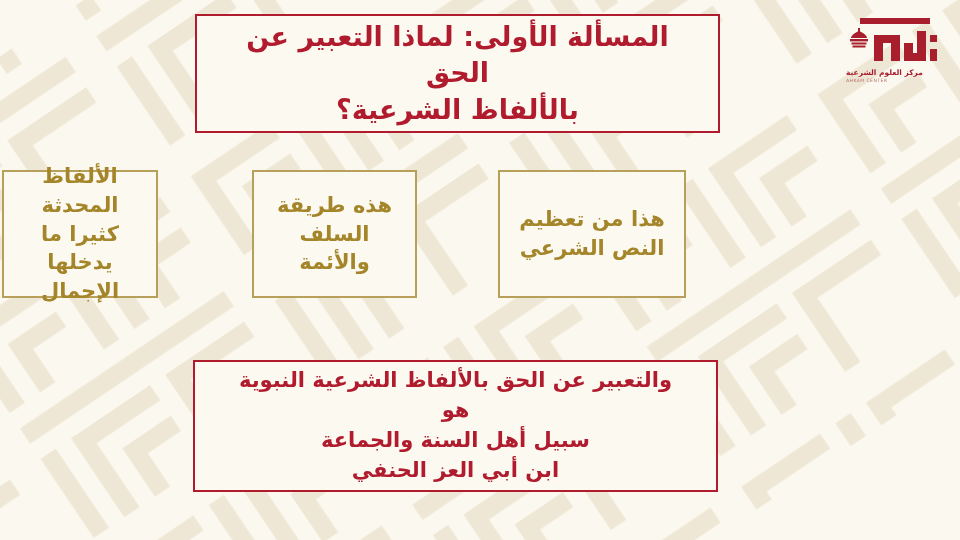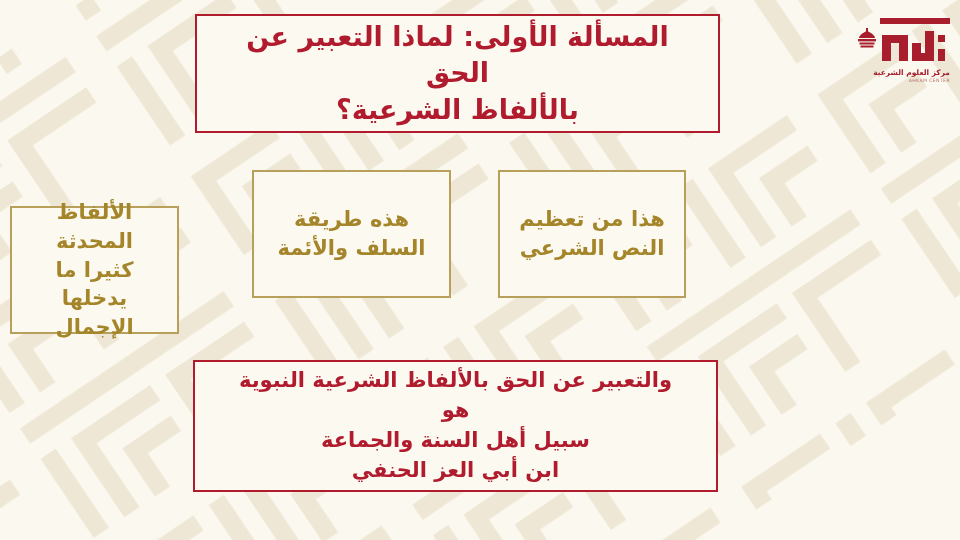--- a/index.html
+++ b/index.html
@@ -75,22 +75,22 @@
     height: 128px;
     border: 2px solid #B8A05A;
     padding: 6px 10px;
   }
   .card-point .card-text {
     color: #A5852A;
     font-size: 21px;
     line-height: 1.38;
   }
 
-  .card-point-1 { left: 10px;   width: 169px; margin-top: 36px; }
-  .card-point-2 { left: 252px; width: 199px; }
+  .card-point-1 { left: 2px;   width: 156px; }
+  .card-point-2 { left: 252px; width: 165px; }
   .card-point-3 { left: 498px; width: 188px; }
   .card-point-4 { left: 746px; width: 189px; }
 
   
   .card-conclusion {
     left: 193px;
     top: 360px;
     width: 525px;
     height: 132px;
     border: 2px solid #B01B2E;
@@ -105,21 +105,21 @@
   
   .logo {
     position: absolute;
     left: 846px;
     top: 18px;
     width: 104px;
     height: 82px;
     z-index: 3;
     display: flex;
     flex-direction: column;
-    align-items: flex-start;
+    align-items: flex-end;
   }
   .logo-bar {
     width: 70px;
     height: 6px;
     background: #A81E2D;
     margin-left: 14px;
     margin-bottom: 1px;
   }
   .logo-mark {
     position: relative;

